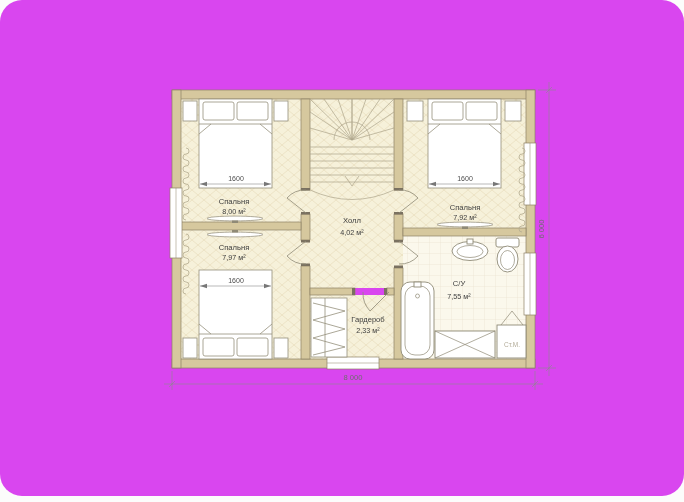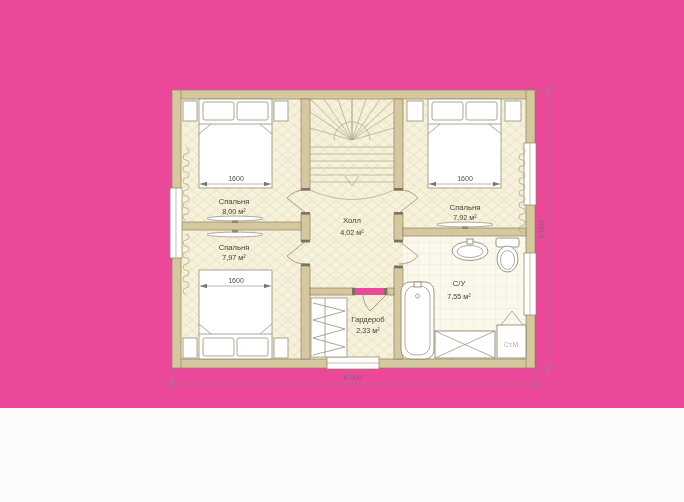--- a/index.html
+++ b/index.html
@@ -1,16 +1,16 @@
 <!DOCTYPE html>
 <html><head>
 <meta charset="utf-8">
 <style>
   html,body{margin:0;padding:0;background:#fcfcfb;}
-  .stage{position:relative;width:684px;height:408px;background:#ec4899;overflow:hidden;}
+  .stage{position:relative;width:684px;height:496px;background:#d946ef;overflow:hidden;border-radius:22px;}
   svg{display:block;}
   .wall{fill:#d6c89e;stroke:#8d8164;stroke-width:.7;}
   .jamb{fill:#7a7160;stroke:none;}
   .win{fill:#ffffff;stroke:#8d8164;stroke-width:.7;}
   .winline{fill:none;stroke:#8d8164;stroke-width:.5;}
   .furn{fill:#ffffff;stroke:#95907c;stroke-width:.8;}
   .furnline{fill:none;stroke:#95907c;stroke-width:.8;}
   .fix{fill:#ffffff;stroke:#8f8a76;stroke-width:.9;}
   .fixline{fill:none;stroke:#8f8a76;stroke-width:.7;}
   .stair{fill:none;stroke:#ada58b;stroke-width:.7;}

